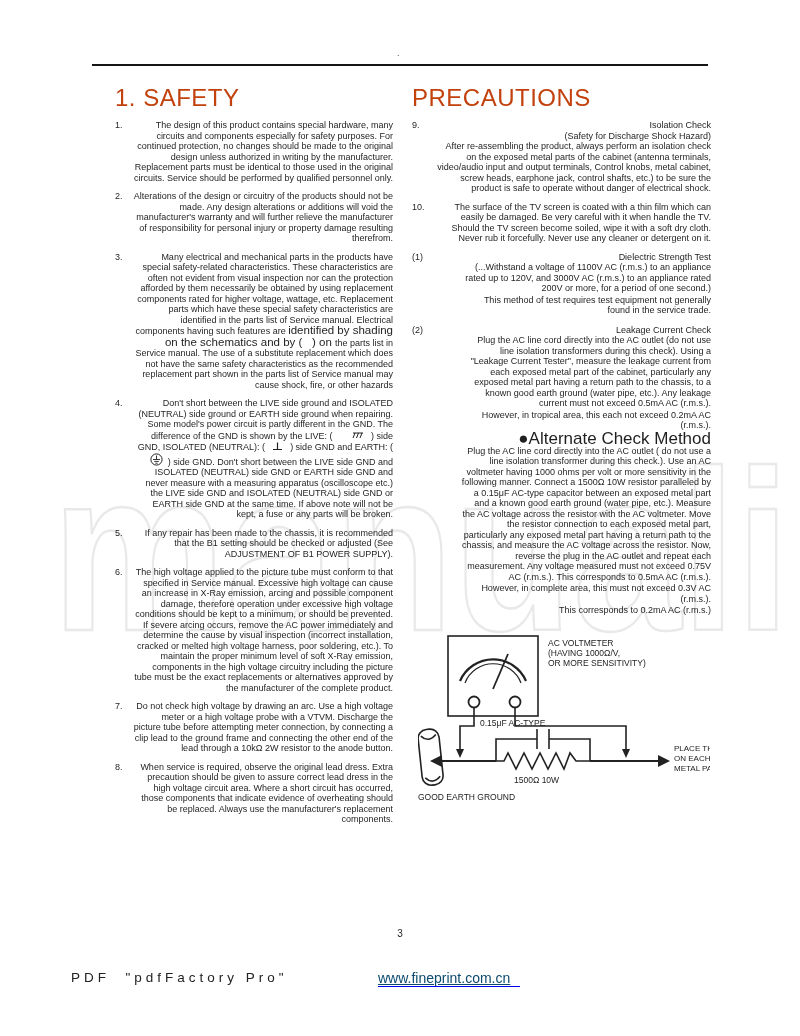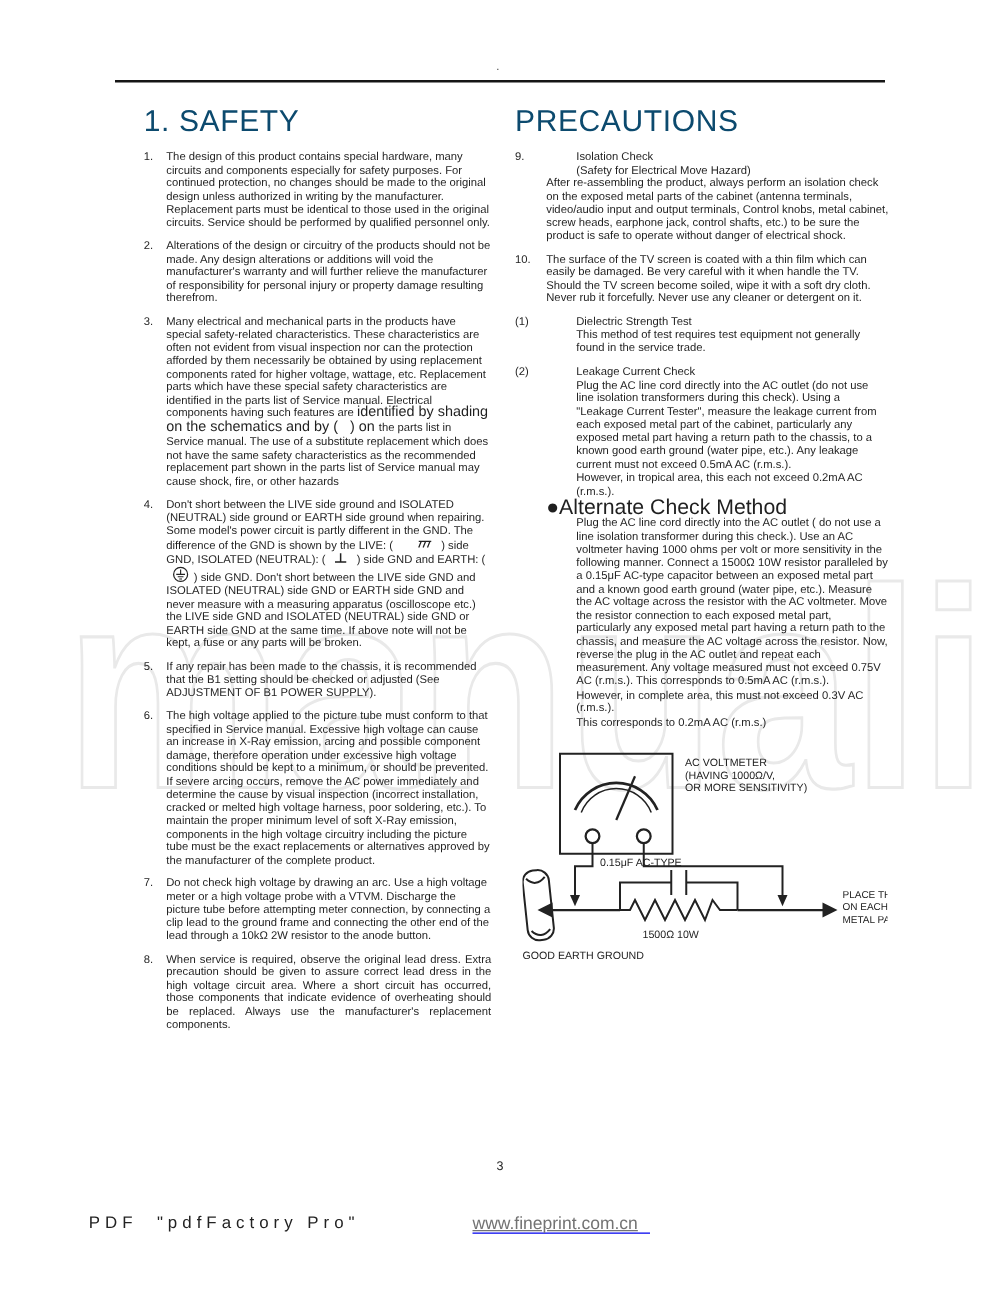--- a/index.html
+++ b/index.html
@@ -9,38 +9,38 @@
     color:#1f1f1f;position:relative;overflow:hidden;
   }
   .page{position:absolute;inset:0;}
   .watermark-svg{position:absolute;left:0;top:408px;width:800px;height:245px;z-index:0;}
   .top-dot{position:absolute;left:397px;top:48px;font-size:9px;color:#444;z-index:2;}
   .top-rule{position:absolute;left:92px;top:64px;width:616px;height:2px;background:#151515;z-index:2;}
   .col{position:absolute;top:84px;z-index:1;}
   .col-left{left:115px;width:278px;}
   .col-right{left:412px;width:299px;}
   h1{
-    font-size:24px;font-weight:400;margin:0 0 8px 0;color:#0c4a6e;
+    font-size:24px;font-weight:400;margin:0 0 8px 0;color:#c2410c;
     letter-spacing:0.5px;font-family:"Liberation Sans",sans-serif;
   }
   .item{display:flex;margin-bottom:8px;font-size:9px;line-height:10.5px;}
   .col-left .num{flex:0 0 18px;}
   .col-right .num{flex:0 0 25px;}
-  .item p{margin:0;flex:1;}
+  .item p{margin:0;flex:1;text-align:right;}
   .line{display:block;padding-left:24px;}
   .big-note{font-size:11.5px;line-height:11.5px;}
   .bullet-header{display:block;font-size:17px;line-height:13px;margin:1px 0;}
   .justify{text-align:justify;}
   .para{margin:0 0 1px 0;}
   .gnd-icon{display:inline-block;vertical-align:-1px;margin:0 2px;}
   .diagram-wrap{margin:14px 0 0 6px;}
   .page-number{position:absolute;left:0;top:928px;width:800px;text-align:center;font-size:10px;z-index:2;}
   .footer{position:absolute;left:0;top:970px;width:800px;height:24px;z-index:2;}
   .footer-text{position:absolute;left:71px;top:0;font-size:13.5px;letter-spacing:4px;color:#222;}
-  .footer-link{position:absolute;left:378px;top:0;font-size:14px;color:#737373;text-decoration:underline;padding-right:10px;border-bottom:1px solid #0000ee;}
+  .footer-link{position:absolute;left:378px;top:0;font-size:14px;color:#0c4a6e;text-decoration:underline;padding-right:10px;border-bottom:1px solid #0000ee;}
   svg text{font-family:"Liberation Sans","DejaVu Sans",sans-serif;}
 </style>
 </head>
 <body>
 
 <div class="page">
 
   <svg class="watermark-svg" viewBox="0 0 800 245">
     <text x="52" y="222" textLength="738" lengthAdjust="spacingAndGlyphs" font-size="228" font-weight="bold" fill="none" stroke="#e9e9e9" stroke-width="2.5">manuali</text>
   </svg>
@@ -99,34 +99,35 @@
     </div>
   </div>
 
   <div class="col col-right">
     <h1>PRECAUTIONS</h1>
 
     <div class="item">
       <span class="num">9.</span>
       <p>
         <span class="line">Isolation Check</span>
-        <span class="line">(Safety for Electrical Move Hazard)</span>
+        <span class="line">(Safety for Discharge Shock Hazard)</span>
         <span>After re-assembling the product, always perform an isolation check on the exposed metal parts of the cabinet (antenna terminals, video/audio input and output terminals, Control knobs, metal cabinet, screw heads, earphone jack, control shafts, etc.) to be sure the product is safe to operate without danger of electrical shock.</span>
       </p>
     </div>
 
     <div class="item">
       <span class="num">10.</span>
       <p>The surface of the TV screen is coated with a thin film which can easily be damaged. Be very careful with it when handle the TV. Should the TV screen become soiled, wipe it with a soft dry cloth. Never rub it forcefully. Never use any cleaner or detergent on it.</p>
     </div>
 
     <div class="item">
       <span class="num">(1)</span>
       <p>
         <span class="line">Dielectric Strength Test</span>
+        <span class="line para">(...Withstand a voltage of 1100V AC (r.m.s.) to an appliance rated up to 120V, and 3000V AC (r.m.s.) to an appliance rated 200V or more, for a period of one second.)</span>
         <span class="line para">This method of test requires test equipment not generally found in the service trade.</span>
       </p>
     </div>
 
     <div class="item">
       <span class="num">(2)</span>
       <p>
         <span class="line">Leakage Current Check</span>
         <span class="line para">Plug the AC line cord directly into the AC outlet (do not use line isolation transformers during this check). Using a "Leakage Current Tester", measure the leakage current from each exposed metal part of the cabinet, particularly any exposed metal part having a return path to the chassis, to a known good earth ground (water pipe, etc.). Any leakage current must not exceed 0.5mA AC (r.m.s.).</span>
         <span class="line para">However, in tropical area, this each not exceed 0.2mA AC (r.m.s.).</span>

